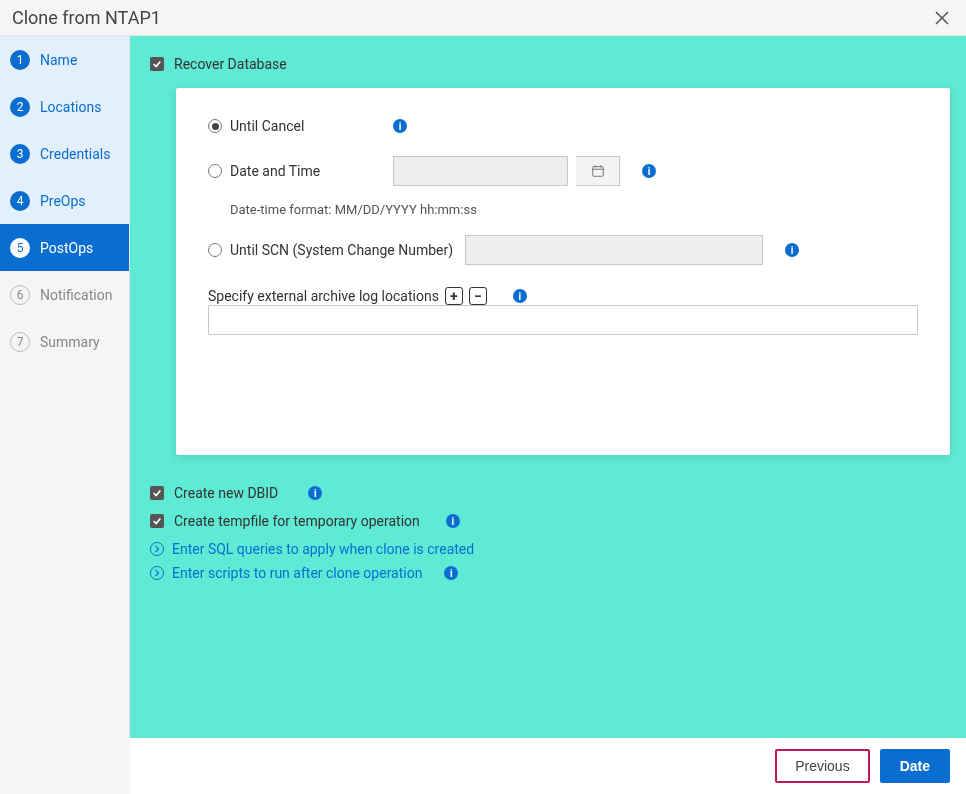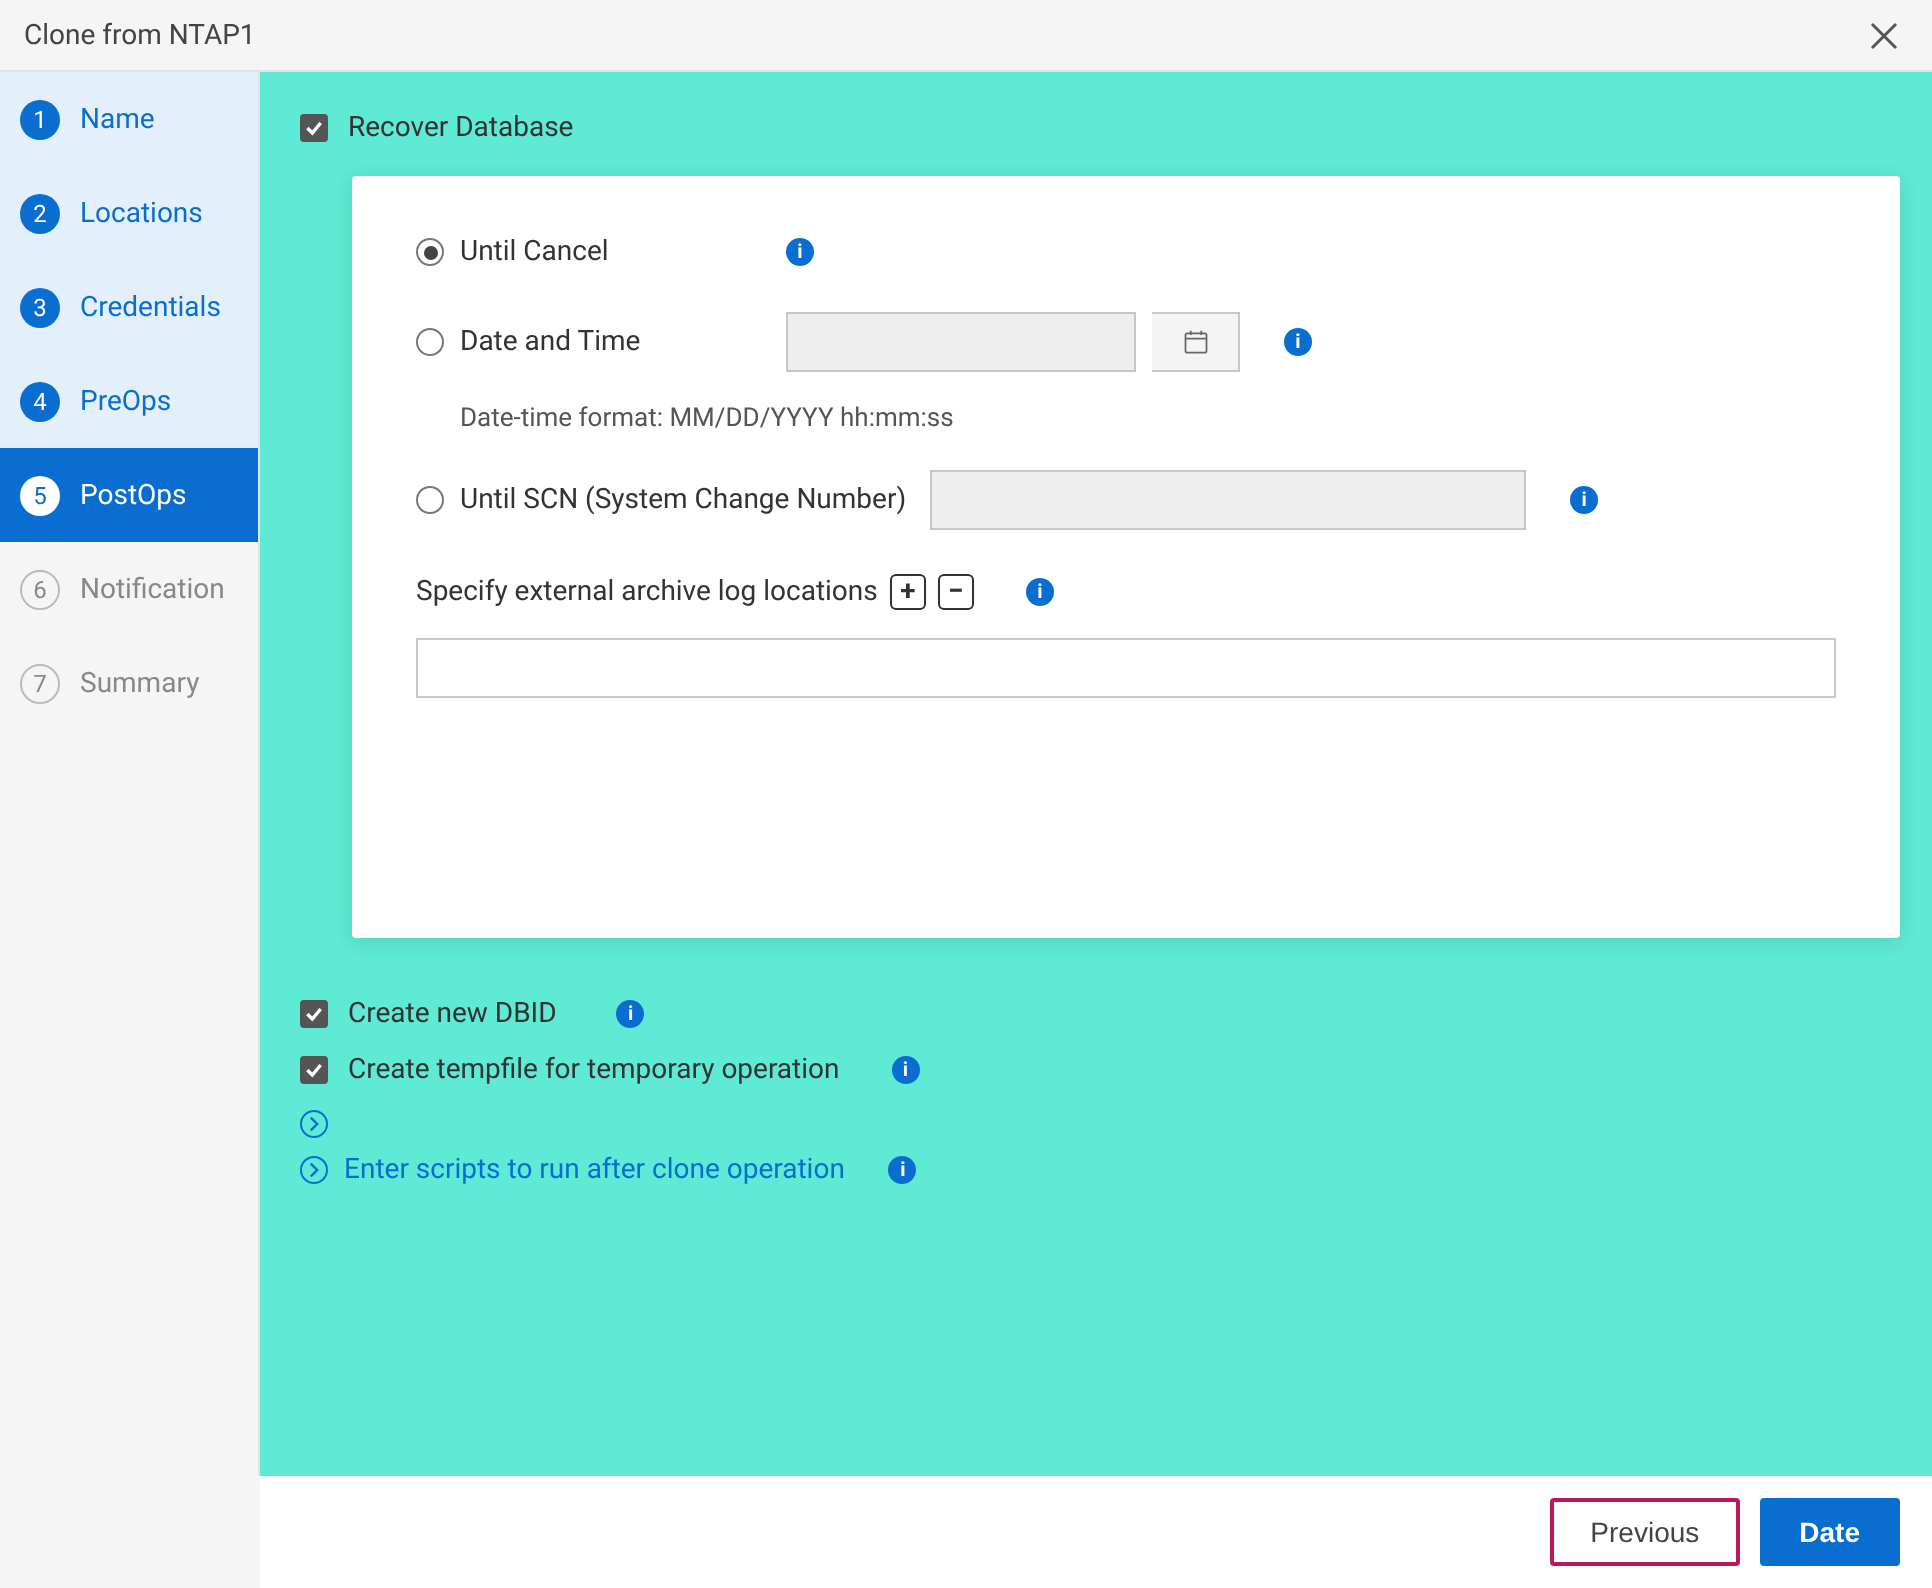--- a/index.html
+++ b/index.html
@@ -13,21 +13,21 @@
     height: 794px;
     overflow: hidden;
     position: relative;
   }
   .titlebar {
     height: 35px;
     display: flex;
     align-items: center;
     padding: 0 14px 0 12px;
     background: #f5f5f5;
-    font-size: 14px;
+    font-size: 18px;
     color: #444;
   }
   .titlebar .title { flex: 1; }
   .titlebar .close {
     cursor: pointer;
     width: 20px; height: 20px;
     display: flex; align-items: center; justify-content: center;
     color: #555;
   }
   .titlebar .close svg { width: 16px; height: 16px; stroke: #555; }
@@ -179,21 +179,20 @@
     width: 298px;
     margin-left: 4px;
     padding: 0 6px;
     font-size: 13px;
   }
   .arch-row {
     display: flex;
     align-items: center;
     gap: 6px;
     margin-top: 4px;
-    margin-bottom: 14px;
   }
   .sq-btn {
     width: 18px; height: 18px;
     border: 1px solid #333;
     background: #fff;
     cursor: pointer;
     display: inline-flex;
     align-items: center; justify-content: center;
     font-weight: bold;
     border-radius: 3px;
@@ -369,20 +368,21 @@
         <span>Create tempfile for temporary operation</span>
         <span style="width:6px"></span>
         <span class="info">i</span>
       </div>
       <div class="link-row">
         <span class="chev">
           <svg viewBox="0 0 6 10" fill="none" stroke-width="1.5">
               <path d="M1 1 L5 5 L1 9"></path>
             </svg>
         </span>
+        <span>Enter SQL queries to apply when clone is created</span>
       </div>
       <div class="link-row">
         <span class="chev">
           <svg viewBox="0 0 6 10" fill="none" stroke-width="1.5">
               <path d="M1 1 L5 5 L1 9"></path>
             </svg>
         </span>
         <span>Enter scripts to run after clone operation</span>
         <span style="width:6px"></span>
         <span class="info">i</span>

